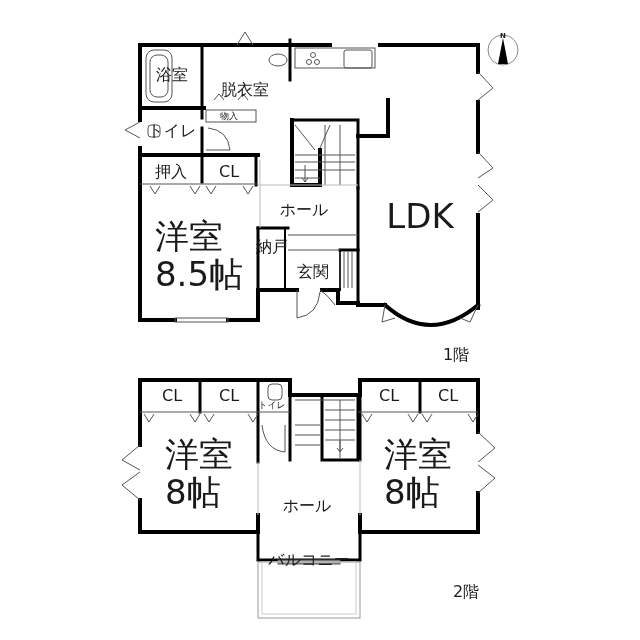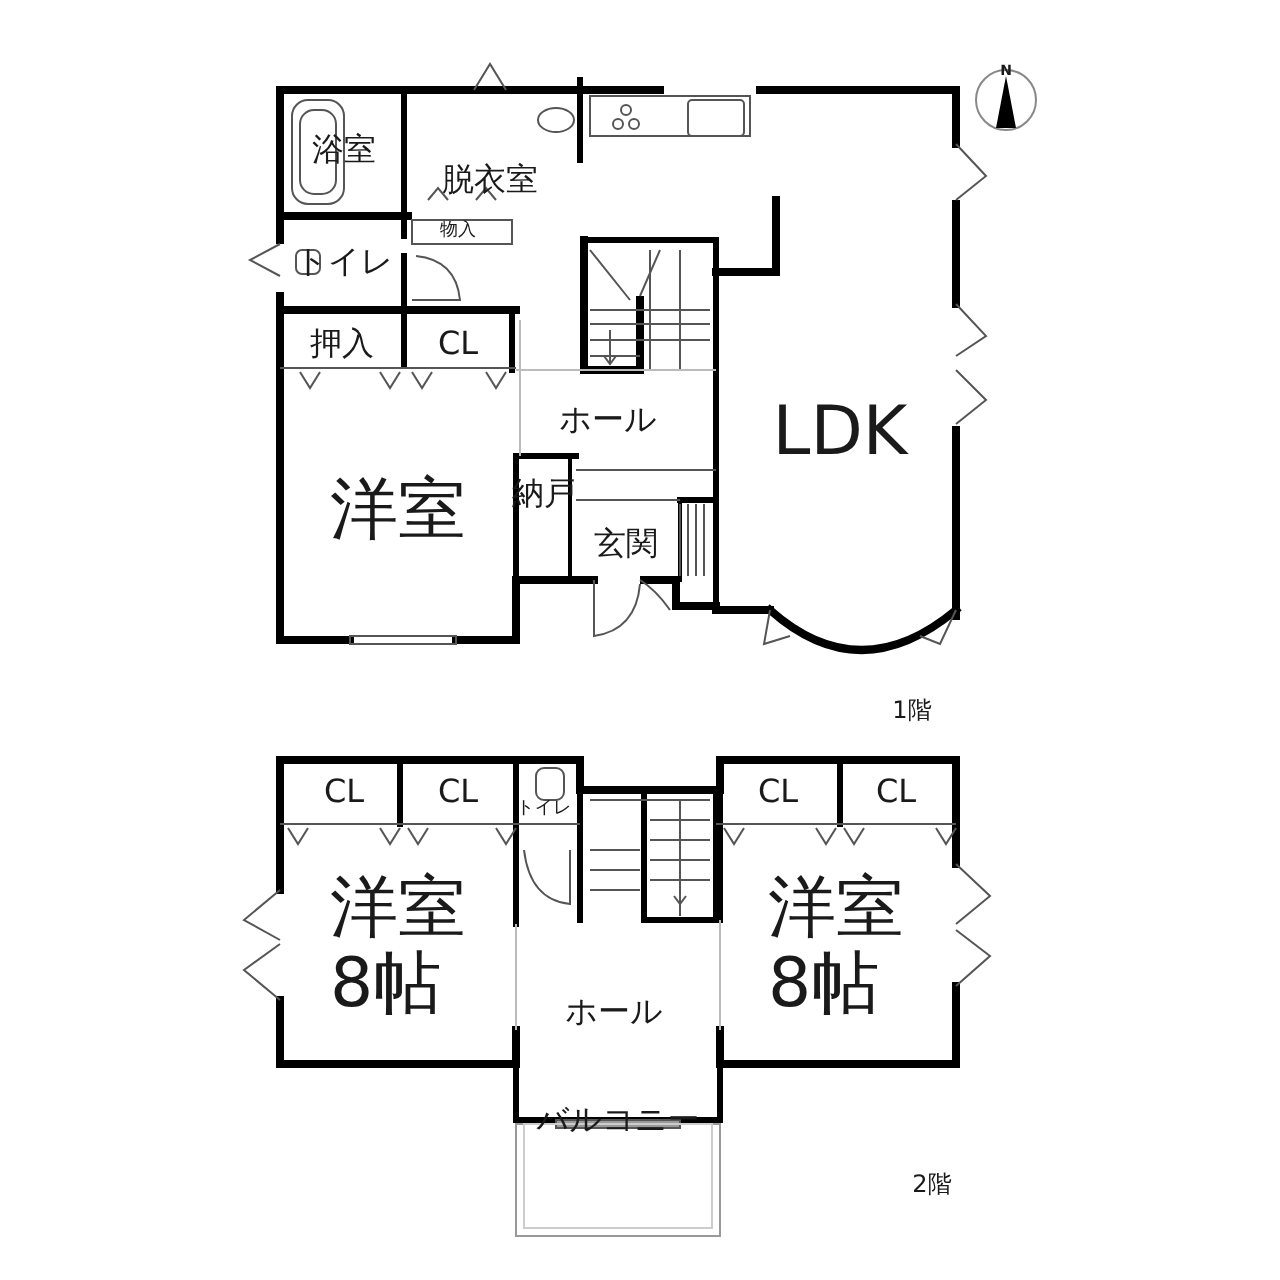--- a/index.html
+++ b/index.html
@@ -2,21 +2,21 @@
 <html><head>
 <meta charset="utf-8">
 <style>
   html, body { margin:0; padding:0; background:#ffffff; }
   body { width:640px; height:640px; position:relative; overflow:hidden; font-family:"DejaVu Sans", sans-serif; color:#1a1a1a; }
   svg { position:absolute; left:0; top:0; }
   .lbl { position:absolute; white-space:nowrap; transform:translate(-50%,-50%); line-height:1; }
   .sm { font-size:16px; }
   .xs { font-size:9px; }
   .big { font-size:34px; text-align:left; line-height:38px; }
-  .floor { font-size:12px; }
+  .floor { font-size:16px; }
 </style>
 </head>
 <body>
 
 <svg width="640" height="640" viewBox="0 0 640 640">
   <g stroke="#000" fill="none" stroke-linecap="square">
 
     <path d="M140,45 L270,45" stroke-width="4"></path>
     <path d="M250,45 L300,45" stroke-width="4"></path>
     <path d="M300,45 L330,45" stroke-width="4"></path>
@@ -128,20 +128,21 @@
 </svg>
 
 <span class="lbl sm" style="left:172px;top:75px">浴室</span>
 <span class="lbl sm" style="left:245px;top:90px">脱衣室</span>
 <span class="lbl xs" style="left:229px;top:116px">物入</span>
 <span class="lbl sm" style="left:172px;top:131px">トイレ</span>
 <span class="lbl sm" style="left:171px;top:172px">押入</span>
 <span class="lbl sm" style="left:229px;top:172px">CL</span>
 <div class="lbl big" style="left:199px;top:255px">
   <div>洋室</div>
+  <div>8.5帖</div>
 </div>
 <span class="lbl sm" style="left:304px;top:210px">ホール</span>
 <span class="lbl sm" style="left:272px;top:247px">納戸</span>
 <span class="lbl sm" style="left:313px;top:272px">玄関</span>
 <div class="lbl big" style="left:420px;top:216px">
   <div>LDK</div>
 </div>
 <span class="lbl floor" style="left:456px;top:355px">1階</span>
 
 <span class="lbl sm" style="left:172px;top:396px">CL</span>

